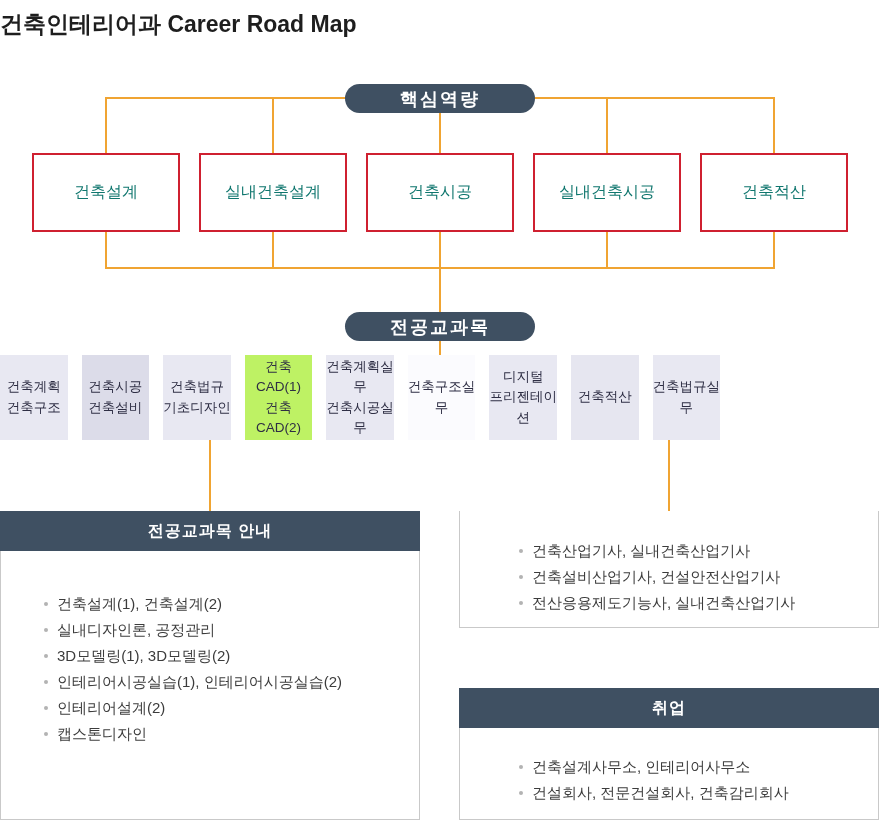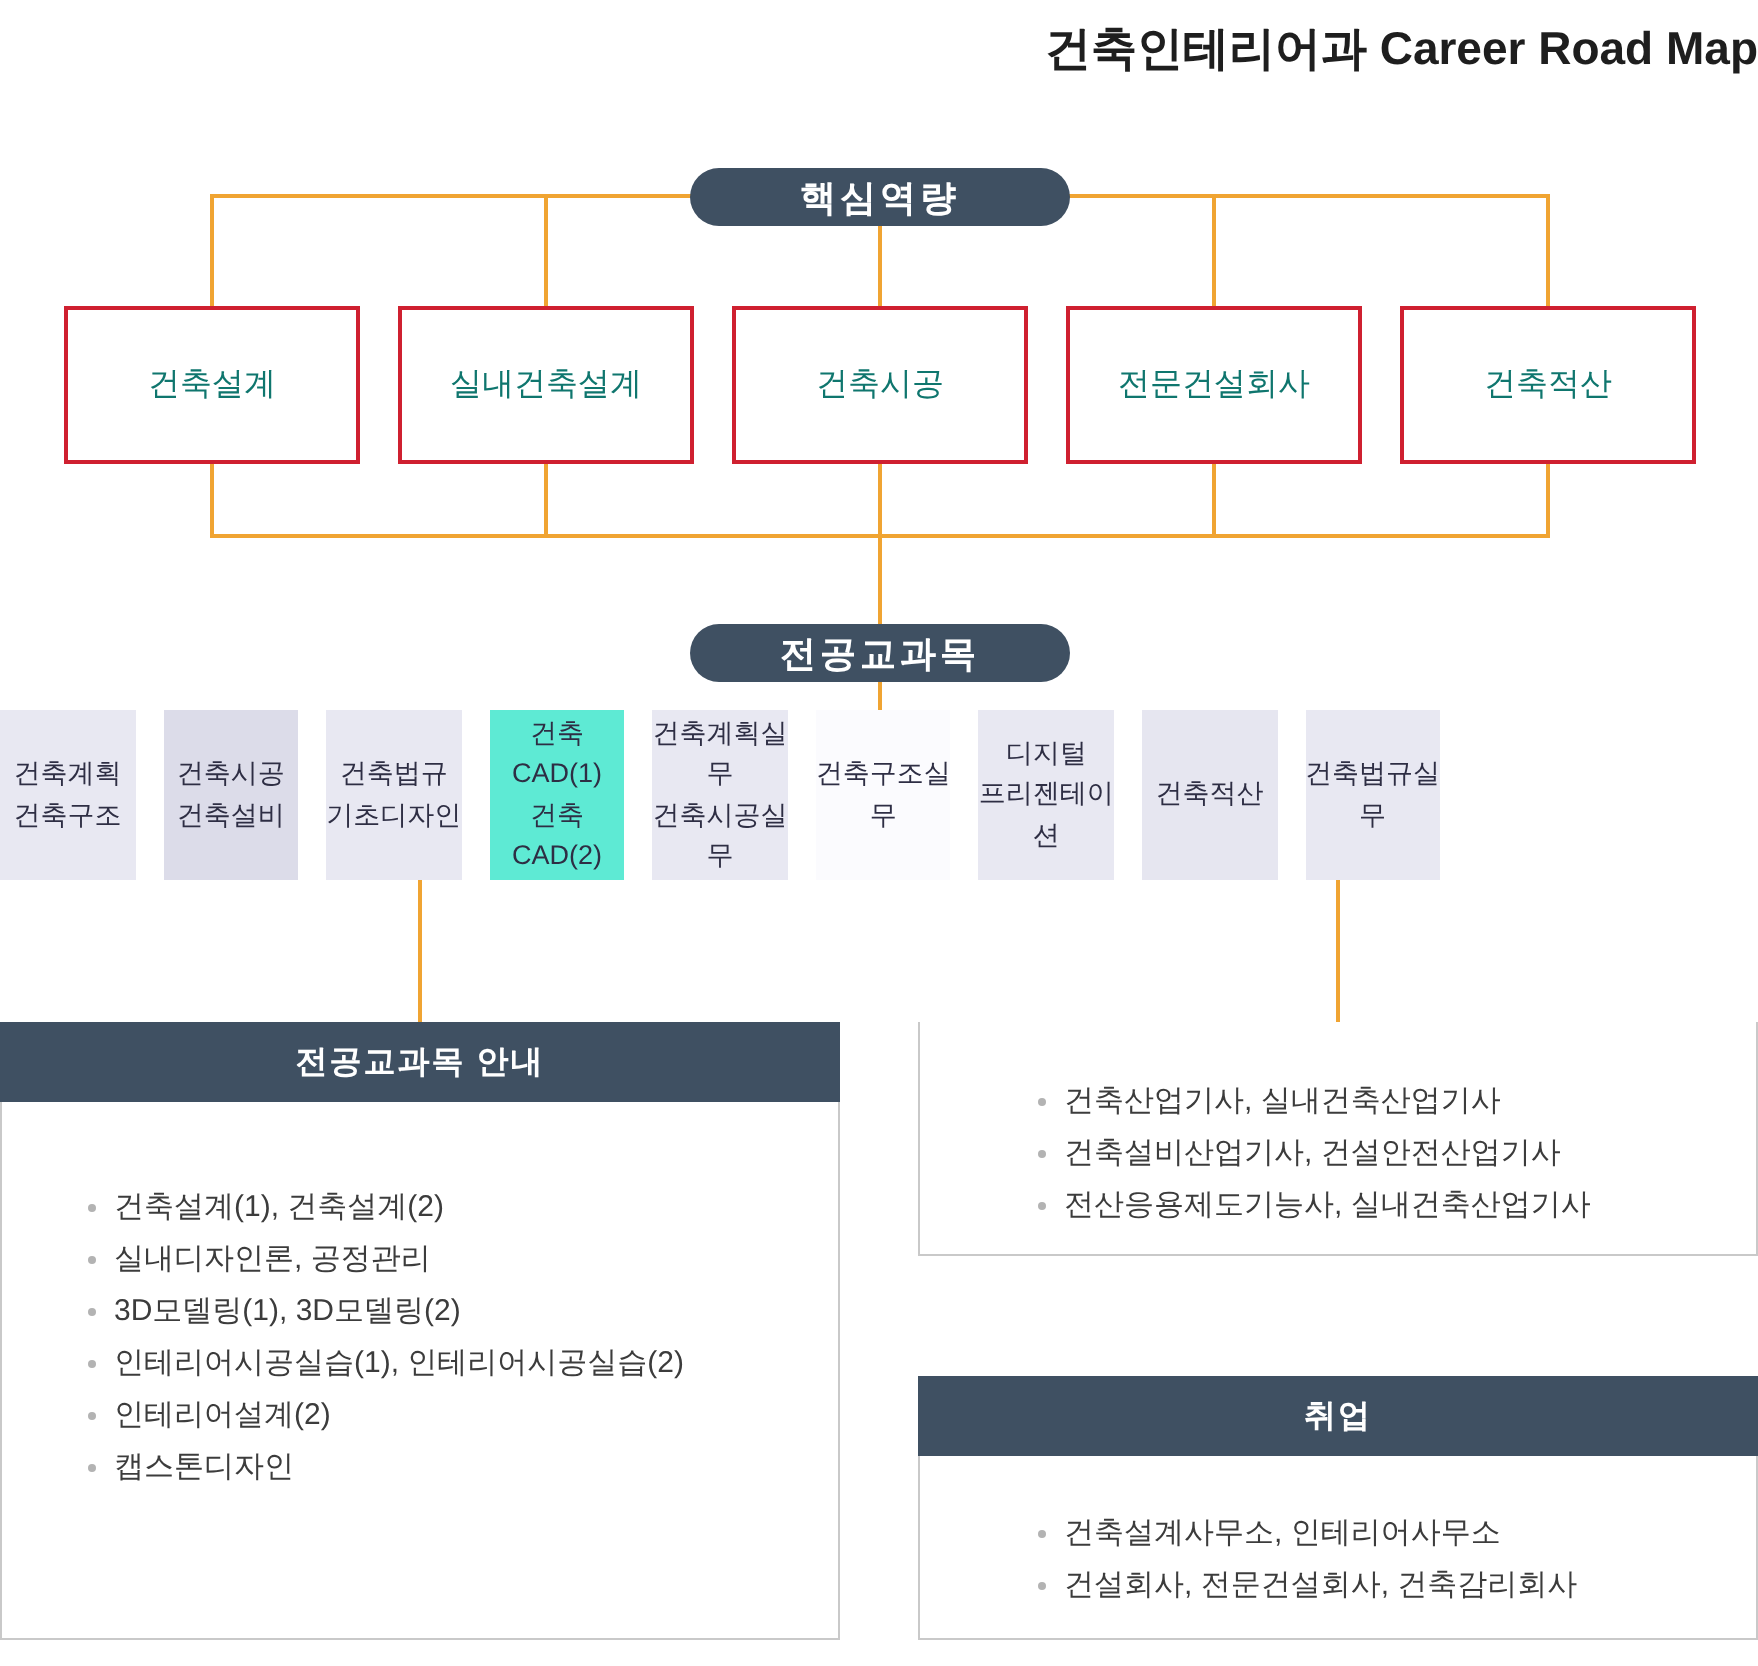--- a/index.html
+++ b/index.html
@@ -1,20 +1,20 @@
 <!DOCTYPE html>
 <html><head>
 <meta charset="utf-8">
 <style>
   * { margin:0; padding:0; box-sizing:border-box; }
   html,body { background:#ffffff; }
   body { font-family:"Liberation Sans","DejaVu Sans",sans-serif; }
   .stage { position:relative; width:879px; height:833px; background:#ffffff; overflow:hidden; }
 
-  .title { position:absolute; top:9px; left:0; width:100%; text-align:right;
+  .title { position:absolute; top:9px; left:0; width:100%; text-align:left;
            font-size:23px; font-weight:bold; color:#1e1e1e; }
 
   
   .line { position:absolute; background:#f0a432; z-index:1; }
   .v { width:2px; }
   .h { height:2px; }
 
   
   .pill { position:absolute; left:345px; width:190px; height:29px; border-radius:15px;
           background:#3f5062; color:#ffffff; font-size:18px; font-weight:bold;
@@ -76,31 +76,31 @@
 
   <div class="line v" style="left:209px; top:439px; height:73px;"></div>
   <div class="line v" style="left:668px; top:439px; height:73px;"></div>
 
   <div class="pill" style="top:84px;">핵심역량</div>
   <div class="pill" style="top:312px;">전공교과목</div>
 
   <div class="comp-box" style="left:32px;">건축설계</div>
   <div class="comp-box" style="left:199px;">실내건축설계</div>
   <div class="comp-box" style="left:366px;">건축시공</div>
-  <div class="comp-box" style="left:533px;">전문건설회사</div>
+  <div class="comp-box" style="left:533px;">실내건축시공</div>
   <div class="comp-box" style="left:700px;">건축적산</div>
 
   <div class="course-row">
     <div class="course" style="background: rgb(232, 232, 242);">건축계획
 건축구조</div>
     <div class="course" style="background: rgb(220, 220, 233);">건축시공
 건축설비</div>
     <div class="course" style="background: rgb(232, 232, 242);">건축법규
 기초디자인</div>
-    <div class="course" style="background: #5eead4;">건축CAD(1)
+    <div class="course" style="background: #bef264;">건축CAD(1)
 건축CAD(2)</div>
     <div class="course" style="background: rgb(232, 232, 242);">건축계획실무
 건축시공실무</div>
     <div class="course" style="background: rgb(251, 251, 254);">건축구조실무</div>
     <div class="course" style="background: rgb(232, 232, 242);">디지털
 프리젠테이션</div>
     <div class="course" style="background: rgb(230, 230, 240);">건축적산</div>
     <div class="course" style="background: rgb(232, 232, 242);">건축법규실무</div>
   </div>
 

